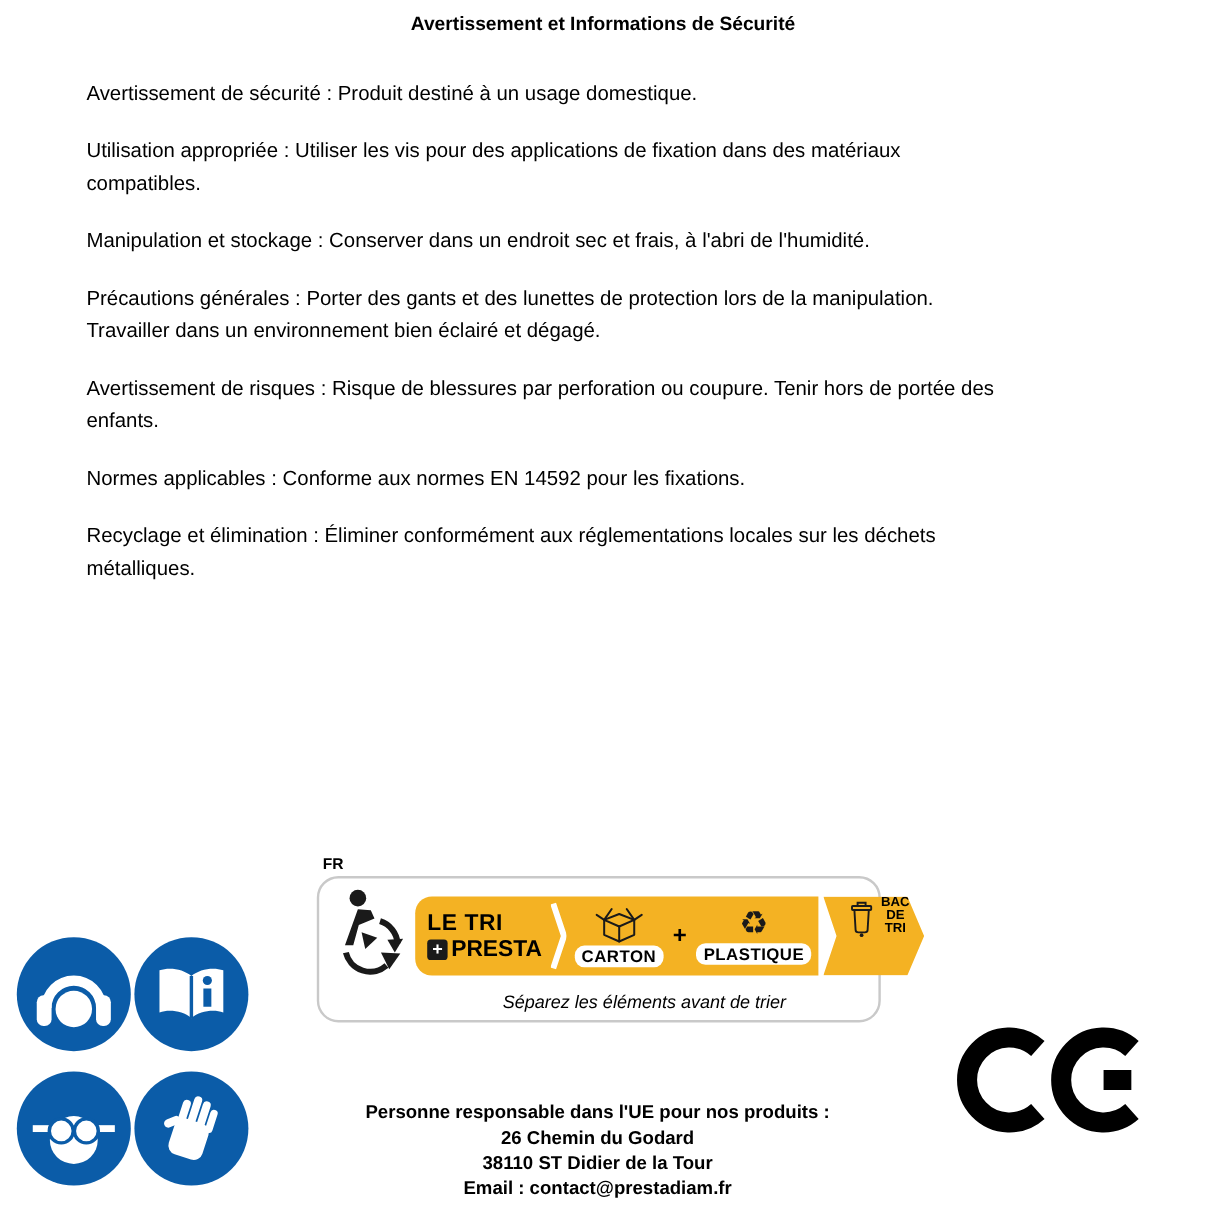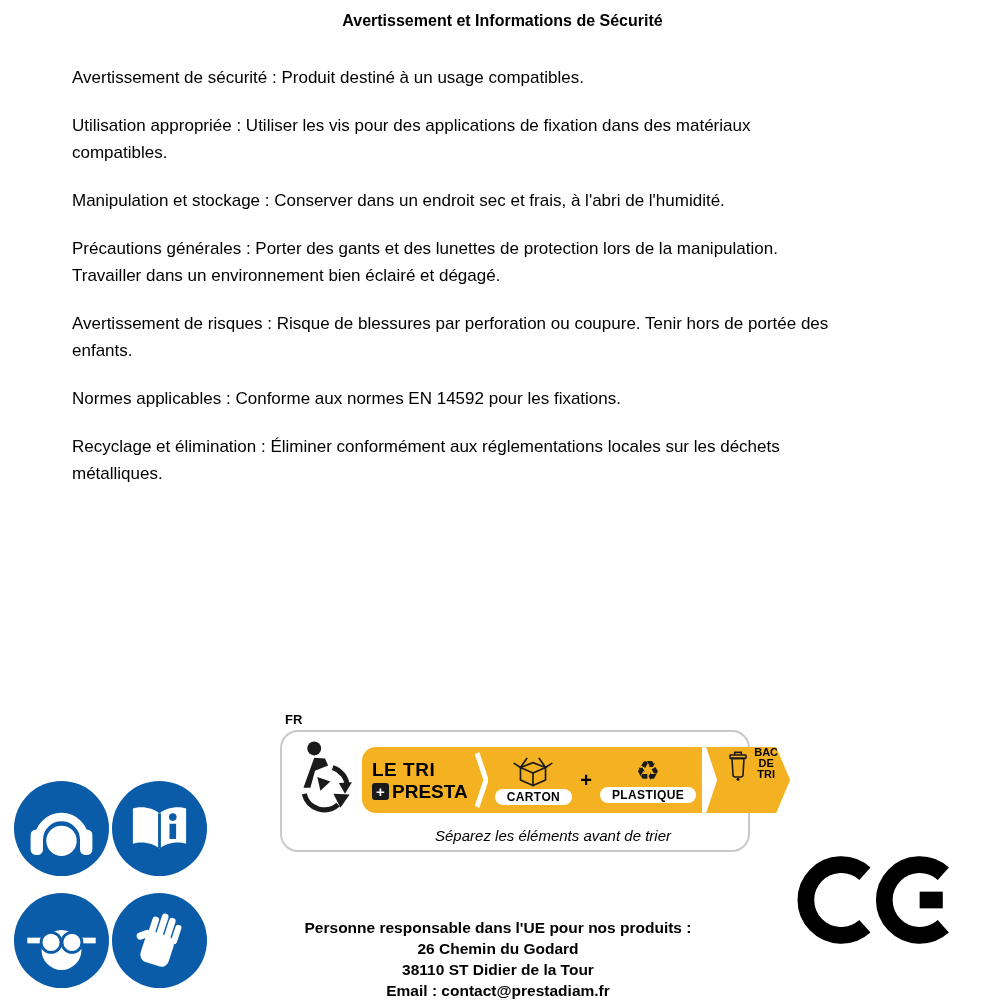--- a/index.html
+++ b/index.html
@@ -15,34 +15,34 @@
   
   .safety-icons { position:absolute; left:14px; top:781px; width:210px; height:210px; }
   .msign { position:absolute; width:95px; height:95px; border-radius:50%; background:var(--mandatory-blue,#0B5CA8); }
   .msign svg { width:100%; height:100%; display:block; }
   .pos-1 { left:0;   top:0; }
   .pos-2 { left:98px; top:0; }
   .pos-3 { left:0;   top:112px; }
   .pos-4 { left:98px; top:112px; }
 
   
-  .tri-wrap { position:absolute; left:280px; top:712px; width:470px; }
+  .tri-wrap { position:absolute; left:264px; top:712px; width:470px; }
   .fr-label { font-size:13px; font-weight:bold; margin:0 0 3px 5px; }
   .tri-box { border:2px solid #c9c9c9; border-radius:18px; background:#fff; height:122px; padding:6px 8px 2px 8px; display:flex; flex-direction:column; }
   .tri-top { flex:1; display:flex; align-items:center; }
   .triman-svg { width:62px; height:80px; flex:none; margin:0 6px 0 4px; }
   .banner { flex:1; height:66px; display:flex; align-items:stretch; }
   .banner-left { flex:1; background:var(--recycling-yellow,#F4B223); border-radius:14px 0 0 14px; display:flex; align-items:center; gap:7px; padding:0 6px 0 10px; }
   .tri-title { line-height:1; }
   .tri-title .t1 { font-size:19px; font-weight:bold; letter-spacing:0.5px; }
   .tri-title .t2 { font-size:19px; font-weight:bold; display:flex; align-items:center; gap:3px; margin-top:3px; }
   .plusbox { display:inline-flex; align-items:center; justify-content:center; width:17px; height:17px; background:#1a1a1a; color:#fff; border-radius:3px; font-size:15px; font-weight:bold; line-height:1; }
   .chev-svg { width:13px; height:58px; flex:none; }
   .mat { display:flex; flex-direction:column; align-items:center; gap:2px; }
-  .mat-label { background:#fff; border-radius:8px; padding:1px 12px; font-size:12px; font-weight:bold; letter-spacing:0.4px; }
+  .mat-label { background:#fff; border-radius:8px; padding:1px 6px; font-size:14px; font-weight:bold; letter-spacing:0.4px; }
   .carton-svg { width:46px; height:32px; }
   .recycle-glyph { font-family:"DejaVu Sans", sans-serif; font-size:27px; line-height:28px; color:#1a1a1a; }
   .plus-sep { font-size:20px; font-weight:bold; padding:0 1px; }
   .bin-ribbon { flex:none; width:84px; margin-left:4px; background:var(--recycling-yellow,#F4B223);
     clip-path:polygon(0 0, calc(100% - 14px) 0, 100% 50%, calc(100% - 14px) 100%, 0 100%, 11px 50%);
     display:flex; align-items:flex-start; justify-content:center; gap:4px; padding-left:8px; }
   .bin-svg { width:24px; height:36px; }
   .bin-text { white-space:pre-line; font-size:11px; font-weight:bold; line-height:11px; text-align:center; }
   .tri-instruction { height:26px; display:flex; align-items:center; justify-content:center; padding-left:76px; font-size:15px; font-weight:normal; font-style:italic; }
 
@@ -54,21 +54,21 @@
   .ce-mark svg { width:100%; height:100%; display:block; }
 </style>
 </head>
 <body>
 
 <div class="page">
 
   <div class="doc-title">Avertissement et Informations de Sécurité</div>
 
   <div class="body-text">
-    <p class="para">Avertissement de sécurité : Produit destiné à un usage compatibles.</p>
+    <p class="para">Avertissement de sécurité : Produit destiné à un usage domestique.</p>
     <p class="para">Utilisation appropriée : Utiliser les vis pour des applications de fixation dans des matériaux
 compatibles.</p>
     <p class="para">Manipulation et stockage : Conserver dans un endroit sec et frais, à l'abri de l'humidité.</p>
     <p class="para">Précautions générales : Porter des gants et des lunettes de protection lors de la manipulation.
 Travailler dans un environnement bien éclairé et dégagé.</p>
     <p class="para">Avertissement de risques : Risque de blessures par perforation ou coupure. Tenir hors de portée des
 enfants.</p>
     <p class="para">Normes applicables : Conforme aux normes EN 14592 pour les fixations.</p>
     <p class="para">Recyclage et élimination : Éliminer conformément aux réglementations locales sur les déchets
 métalliques.</p>

